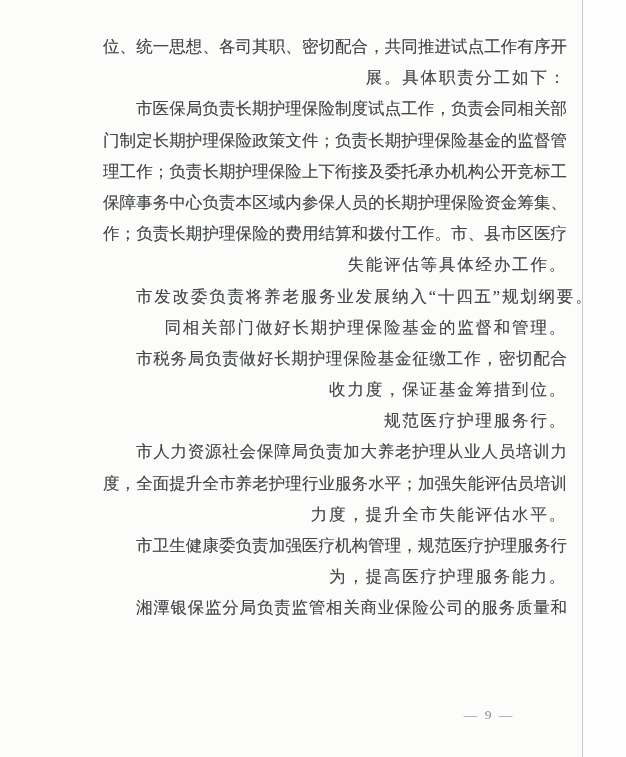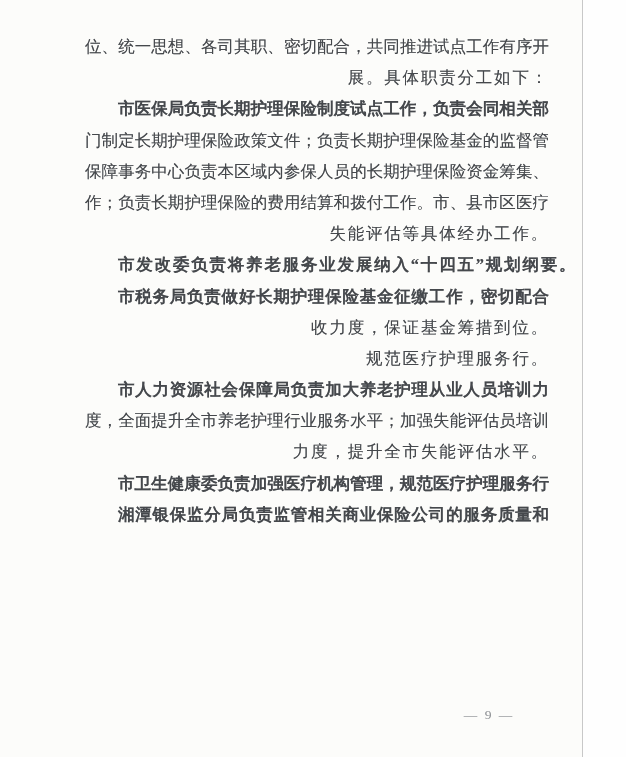--- a/index.html
+++ b/index.html
@@ -30,21 +30,21 @@
   .scan-line {
     position: absolute;
     top: 0;
     left: 582px;
     width: 1px;
     height: 100%;
     background: var(--line, #c8c8c8);
   }
   .text-block {
     position: absolute;
-    left: 85px;
+    left: 103px;
     top: 31px;
     width: 464px;
     color: var(--text, #45484c);
     font-size: 16.5px;
   }
   .line {
     height: 31.2px;
     line-height: 31.2px;
     white-space: nowrap;
     text-shadow: 0 0 0.5px rgba(90, 93, 98, 0.55);
@@ -54,21 +54,20 @@
     text-align: justify;
     text-align-last: justify;
     text-justify: inter-character;
   }
   .line.jlast {
     text-align: right;
     letter-spacing: 1.8px;
   }
   .line.indent {
     text-indent: 33px;
-    font-weight: bold;
   }
   .page-number {
     position: absolute;
     left: 429px;
     top: 707px;
     width: 120px;
     text-align: center;
     font-size: 13.5px;
     letter-spacing: 2px;
     color: var(--pagenum, #8a8d91);
@@ -78,27 +77,30 @@
 <body style="--bg: #fcfcfa; --edge-bg: #fefefe; --text: #45484c; --line: #c8c8c8; --pagenum: #8a8d91;">
 
 <div class="page">
   <div class="edge-strip"></div>
   <div class="scan-line"></div>
   <div class="text-block">
       <div class="line jfull">位、统一思想、各司其职、密切配合，共同推进试点工作有序开</div>
       <div class="line jlast">展。具体职责分工如下：</div>
       <div class="line jfull indent">市医保局负责长期护理保险制度试点工作，负责会同相关部</div>
       <div class="line jfull">门制定长期护理保险政策文件；负责长期护理保险基金的监督管</div>
+      <div class="line jfull">理工作；负责长期护理保险上下衔接及委托承办机构公开竞标工</div>
       <div class="line jfull">保障事务中心负责本区域内参保人员的长期护理保险资金筹集、</div>
       <div class="line jfull">作；负责长期护理保险的费用结算和拨付工作。市、县市区医疗</div>
       <div class="line jlast">失能评估等具体经办工作。</div>
       <div class="line jlast indent">市发改委负责将养老服务业发展纳入“十四五”规划纲要。</div>
+      <div class="line jlast">同相关部门做好长期护理保险基金的监督和管理。</div>
       <div class="line jfull indent">市税务局负责做好长期护理保险基金征缴工作，密切配合</div>
       <div class="line jlast">收力度，保证基金筹措到位。</div>
       <div class="line jlast">规范医疗护理服务行。</div>
       <div class="line jfull indent">市人力资源社会保障局负责加大养老护理从业人员培训力</div>
       <div class="line jfull">度，全面提升全市养老护理行业服务水平；加强失能评估员培训</div>
       <div class="line jlast">力度，提升全市失能评估水平。</div>
       <div class="line jfull indent">市卫生健康委负责加强医疗机构管理，规范医疗护理服务行</div>
+      <div class="line jlast">为，提高医疗护理服务能力。</div>
       <div class="line jfull indent">湘潭银保监分局负责监管相关商业保险公司的服务质量和</div>
     </div>
   <div class="page-number">— 9 —</div>
 </div>
 
 </body></html>

